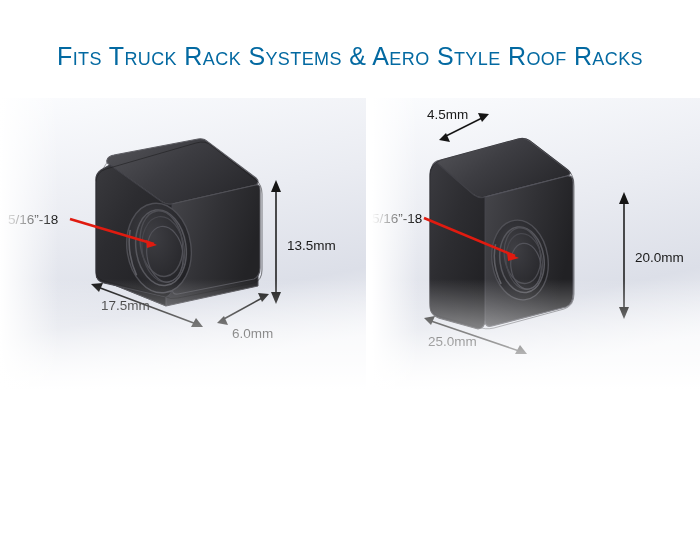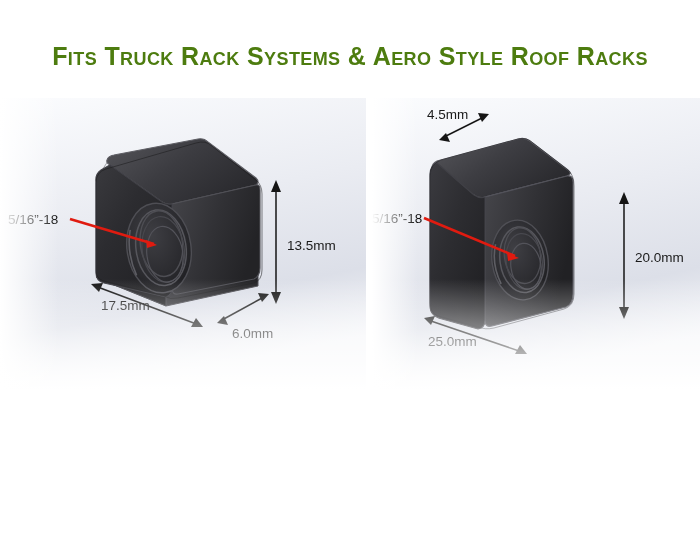--- a/index.html
+++ b/index.html
@@ -12,23 +12,23 @@
 
   
   .title-wrap{
     position:absolute;left:0;top:34px;width:700px;height:44px;
     display:flex;align-items:center;justify-content:center;
   }
   .title{
     font-family:"Liberation Sans","DejaVu Sans",sans-serif;
     font-size:25px;
     font-variant:small-caps;
-    font-weight:700;
+    font-weight:400;
     letter-spacing:0.4px;
-    color:#4d7c0f;
+    color:#0369a1;
     white-space:nowrap;
   }
 
   
   .panel{position:absolute;top:98px;height:292px;overflow:hidden;}
   .panel-left{left:0;width:366px;}
   .panel-right{left:372px;width:328px;}
   .panel-bg{position:absolute;left:0;top:0;width:100%;height:100%;}
 
   svg{display:block;}

